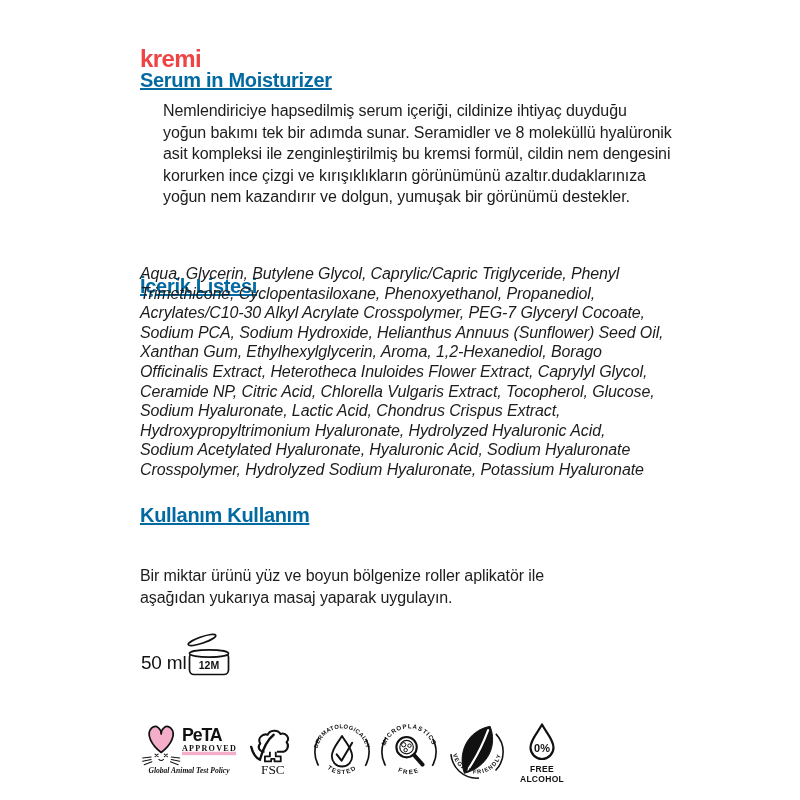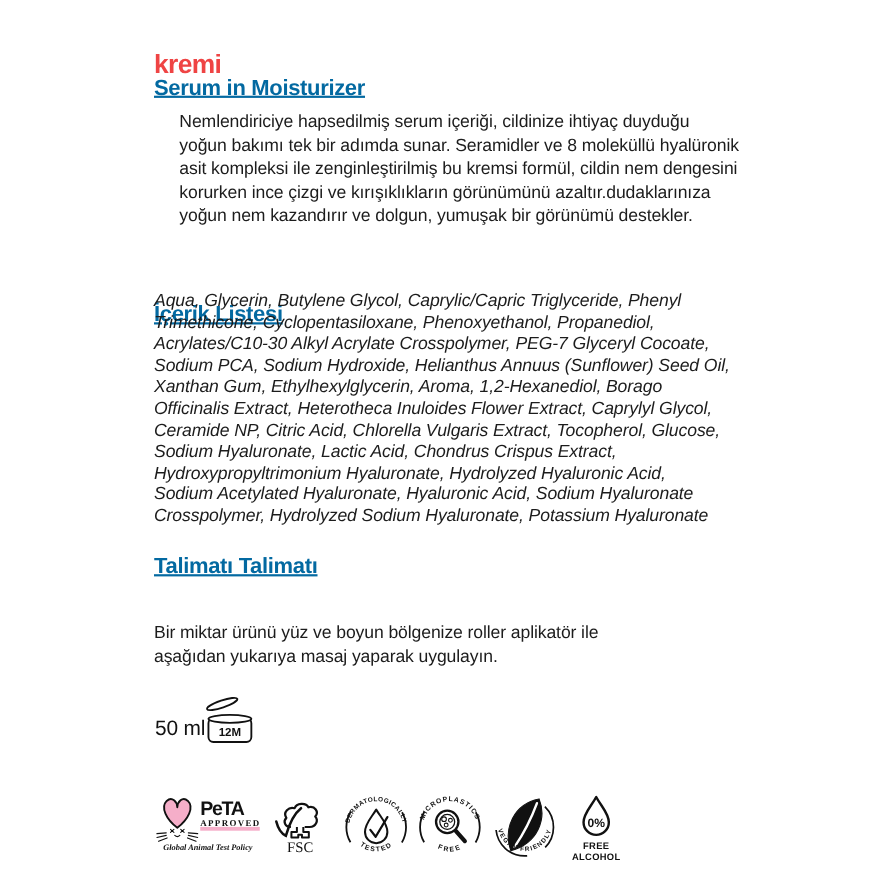--- a/index.html
+++ b/index.html
@@ -44,21 +44,21 @@
 Acrylates/C10-30 Alkyl Acrylate Crosspolymer, PEG-7 Glyceryl Cocoate,
 Sodium PCA, Sodium Hydroxide, Helianthus Annuus (Sunflower) Seed Oil,
 Xanthan Gum, Ethylhexylglycerin, Aroma, 1,2-Hexanediol, Borago
 Officinalis Extract, Heterotheca Inuloides Flower Extract, Caprylyl Glycol,
 Ceramide NP, Citric Acid, Chlorella Vulgaris Extract, Tocopherol, Glucose,
 Sodium Hyaluronate, Lactic Acid, Chondrus Crispus Extract,
 Hydroxypropyltrimonium Hyaluronate, Hydrolyzed Hyaluronic Acid,
 Sodium Acetylated Hyaluronate, Hyaluronic Acid, Sodium Hyaluronate
 Crosspolymer, Hydrolyzed Sodium Hyaluronate, Potassium Hyaluronate</div>
 
-<div class="abs h1 usage-heading">Talimatı Talimatı</div>
+<div class="abs h1 usage-heading">Kullanım Kullanım</div>
 <div class="abs body-text usage-text">Bir miktar ürünü yüz ve boyun bölgenize roller aplikatör ile
 aşağıdan yukarıya masaj yaparak uygulayın.</div>
 
 <div class="abs volume">50 ml</div>
 <svg class="abs jar-svg" width="46" height="48" viewBox="0 0 46 48">
   <ellipse cx="16" cy="10" rx="14.5" ry="3.2" fill="#fff" stroke="#111" stroke-width="1.7" transform="rotate(-19 16 10)"></ellipse>
   <rect x="3.5" y="23" width="39" height="21.5" rx="4.5" fill="#fff" stroke="#111" stroke-width="1.7"></rect>
   <ellipse cx="23" cy="23.5" rx="19.5" ry="3.6" fill="#fff" stroke="#111" stroke-width="1.7"></ellipse>
   <text x="23" y="39" text-anchor="middle" font-size="10.5" font-weight="bold">12M</text>
 </svg>

